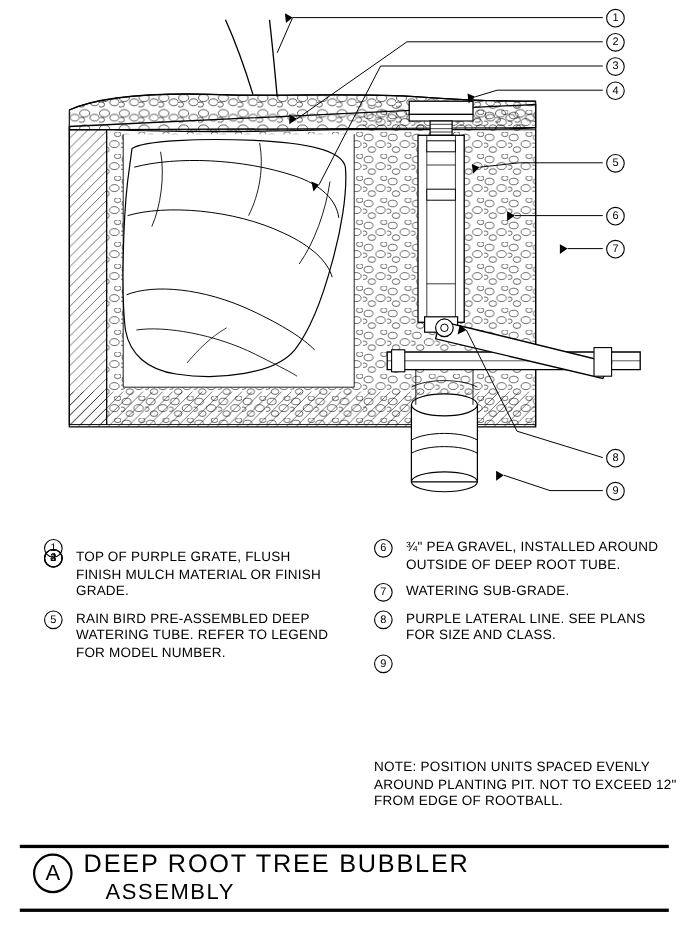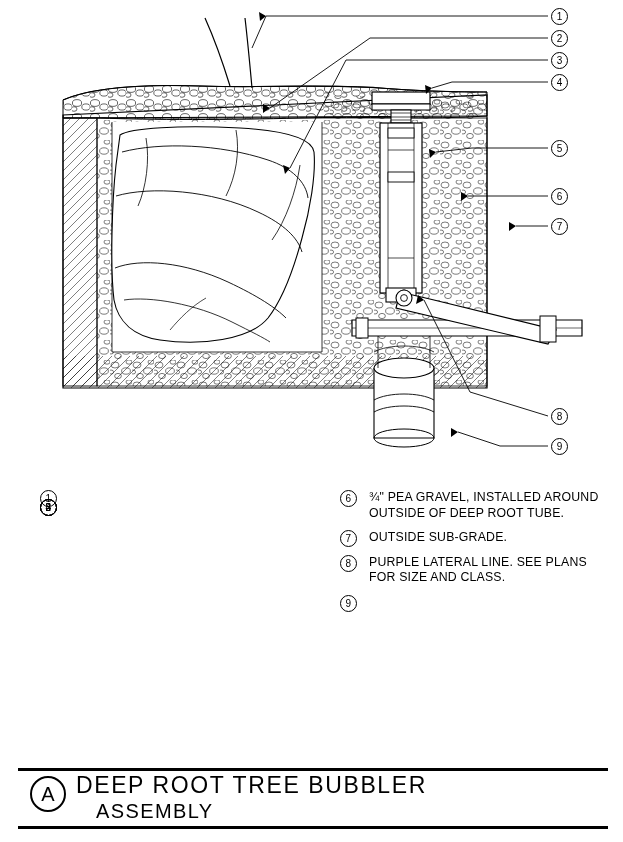--- a/index.html
+++ b/index.html
@@ -316,44 +316,47 @@
         <span class="num">1</span>
       </div>
       <div class="legend-item">
         <span class="num">2</span>
       </div>
       <div class="legend-item">
         <span class="num">3</span>
       </div>
       <div class="legend-item">
         <span class="num">4</span>
+        <span>TOP OF PURPLE GRATE, FLUSH FINISH MULCH MATERIAL OR FINISH GRADE.</span>
       </div>
       <div class="legend-item">
         <span class="num">5</span>
+        <span>RAIN BIRD PRE-ASSEMBLED DEEP WATERING TUBE. REFER TO LEGEND FOR MODEL NUMBER.</span>
       </div>
     </div>
 
     <div class="legend-col right">
       <div class="legend-item">
         <span class="num">6</span>
         <span>¾" PEA GRAVEL, INSTALLED AROUND OUTSIDE OF DEEP ROOT TUBE.</span>
       </div>
       <div class="legend-item">
         <span class="num">7</span>
-        <span>OUTSIDE SUB-GRADE.</span>
+        <span>WATERING SUB-GRADE.</span>
       </div>
       <div class="legend-item">
         <span class="num">8</span>
         <span>PURPLE LATERAL LINE. SEE PLANS FOR SIZE AND CLASS.</span>
       </div>
       <div class="legend-item">
         <span class="num">9</span>
       </div>
     </div>
 
+    <div class="note">NOTE: POSITION UNITS SPACED EVENLY AROUND PLANTING PIT. NOT TO EXCEED 12" FROM EDGE OF ROOTBALL.</div>
   </div>
 
   <div class="titleblock">
     <div class="rule-top"></div>
     <div class="title-circle">A</div>
     <div class="title-main">DEEP ROOT TREE BUBBLER</div>
     <div class="title-sub">ASSEMBLY</div>
     <div class="title-scale">SECTION - N.T.S.</div>
     <div class="rule-bottom"></div>
   </div>

